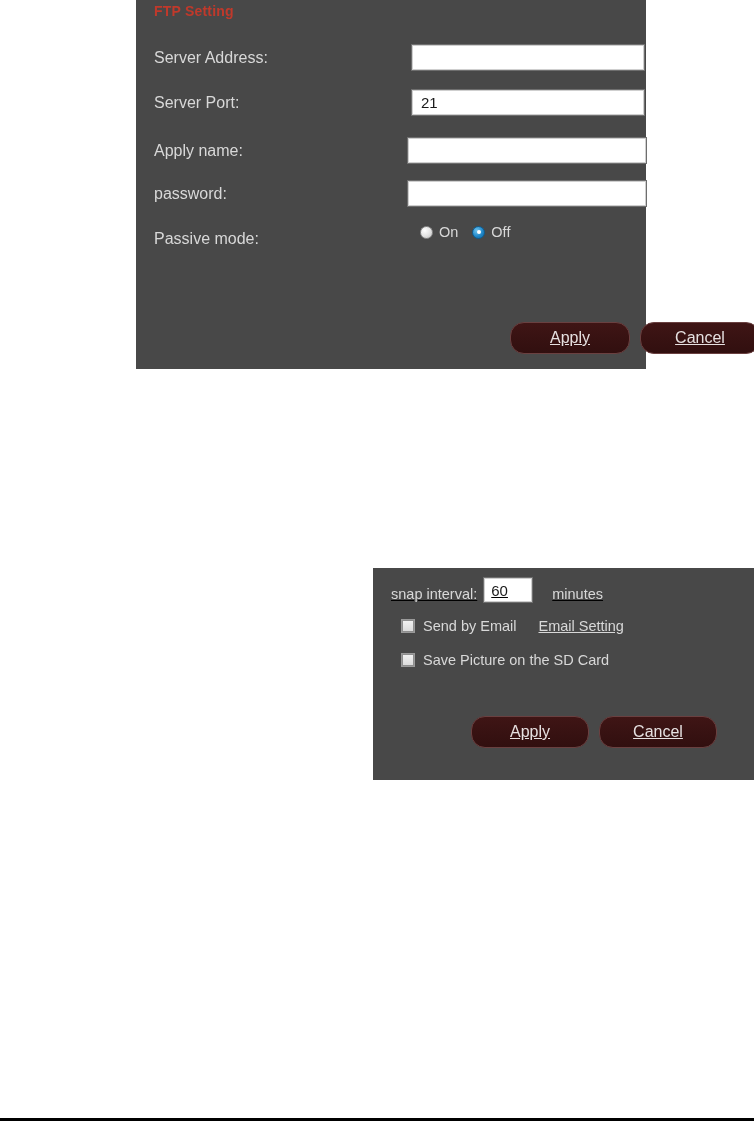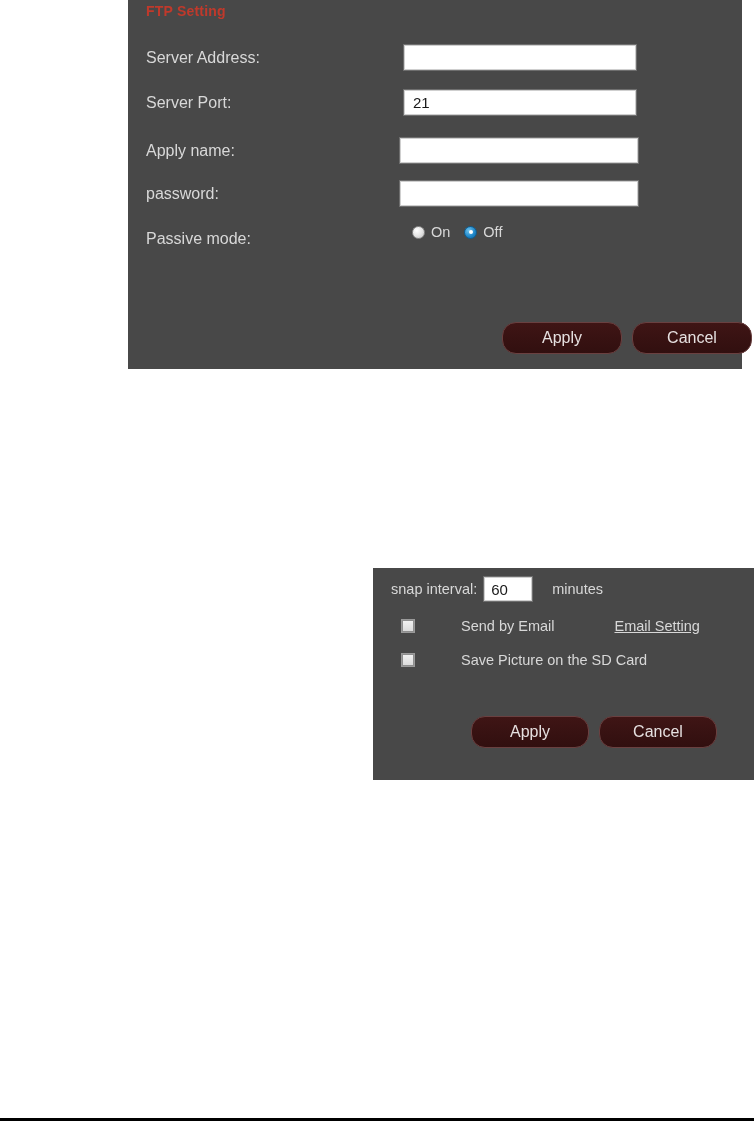--- a/index.html
+++ b/index.html
@@ -16,23 +16,23 @@
   }
 
   .panel {
     position: absolute;
     background: #484848;
     box-sizing: border-box;
   }
 
   
   #ftp-panel {
-    left: 128px;
+    left: 136px;
     top: 0px;
-    width: 614px;
+    width: 510px;
     height: 369px;
   }
 
   .panel-title {
     position: absolute;
     left: 18px;
     top: 3px;
     color: #c0392b;
     font-size: 14px;
     font-weight: bold;
@@ -133,41 +133,43 @@
     background-image: linear-gradient(#3f1515, #310f0f);
     border: 1px solid #6a4040;
     border-radius: 14px;
     color: #e6e0e0;
     font-family: "Liberation Sans", sans-serif;
     font-size: 16px;
     cursor: pointer;
     box-sizing: border-box;
     text-align: center;
     outline: none;
+    text-decoration: underline;
   }
 
   #ftp-btn-row { left: 374px; top: 322px; }
   #ftp-btn-row .btn { width: 120px; height: 32px; }
   #ftp-btn-row .btn + .btn { margin-left: 10px; }
 
   
   #snap-panel {
     left: 373px;
     top: 568px;
     width: 381px;
     height: 212px;
   }
 
   #snap-interval-row {
     position: absolute;
     left: 0;
     top: 8px;
     height: 26px;
     display: flex;
-    align-items: center;
+    align-items: flex-end;
+    text-decoration: underline;
   }
   .plain-label {
     color: #d8d8d8;
     font-size: 14.5px;
     white-space: nowrap;
   }
   #snap-interval-label { margin-left: 18px; }
   #snap-interval-input {
     position: static;
     margin-left: 7px;
@@ -178,21 +180,20 @@
     padding-left: 6px;
   }
   #snap-interval-unit { margin-left: 20px; }
 
   .check-row {
     position: absolute;
     left: 28px;
     height: 24px;
     display: flex;
     align-items: center;
-    gap: 38px;
   }
   #send-email-row { top: 46px; }
   #save-sd-row    { top: 80px; }
 
   .checkbox {
     width: 14px;
     height: 14px;
     box-sizing: border-box;
     background: linear-gradient(#f3f3f3, #d9d9d9);
     border: 1px solid #9a9a9a;

